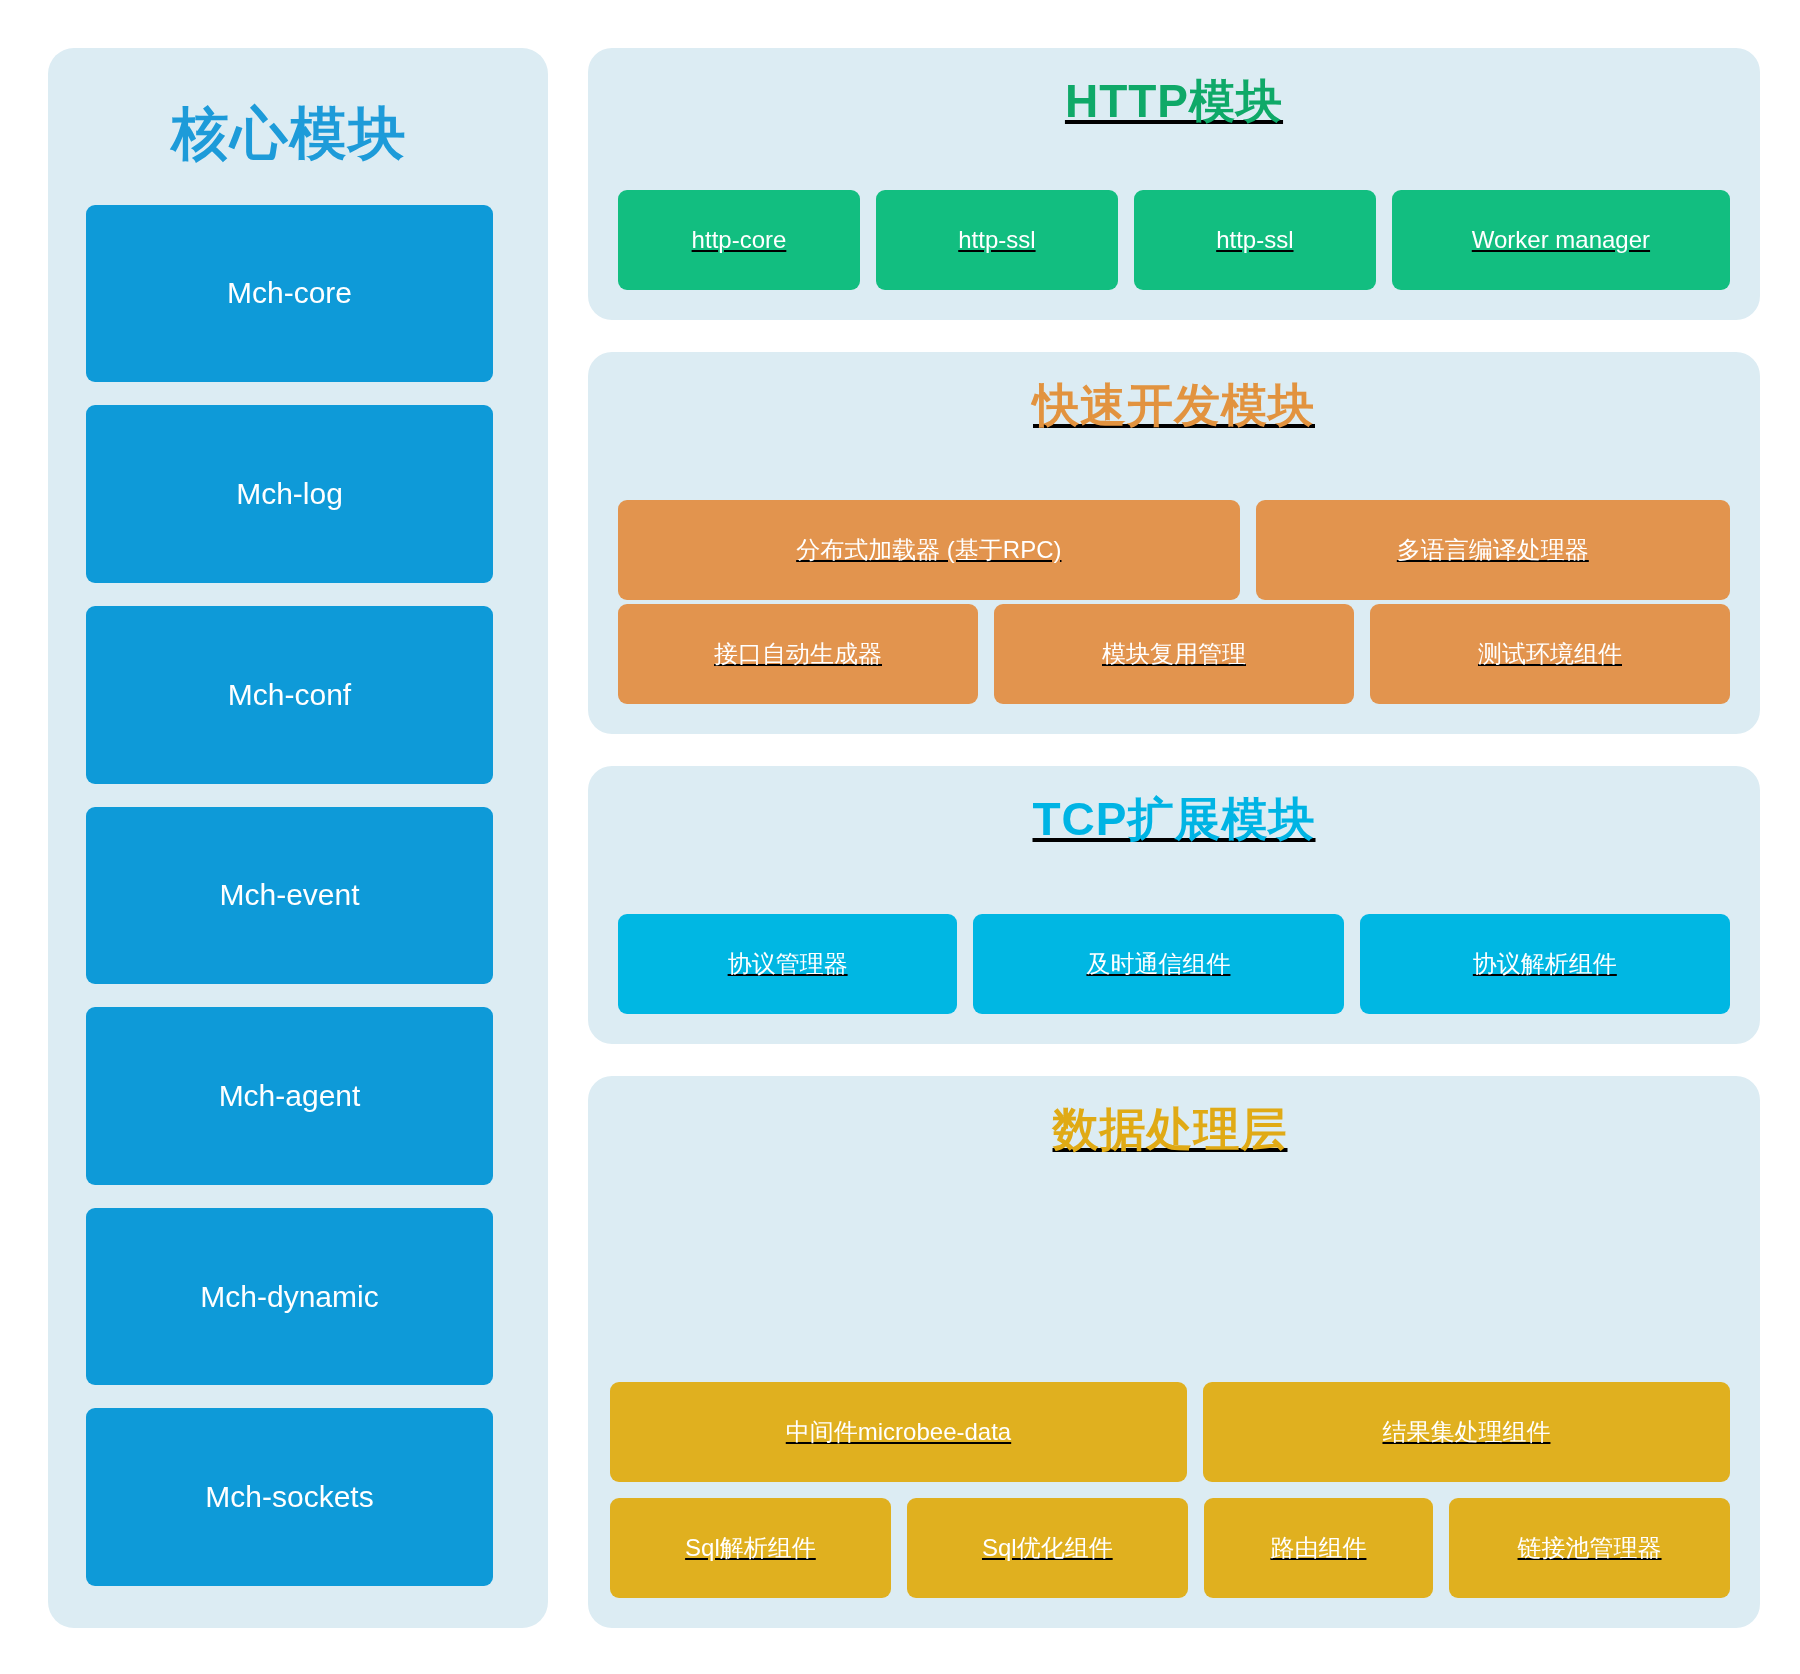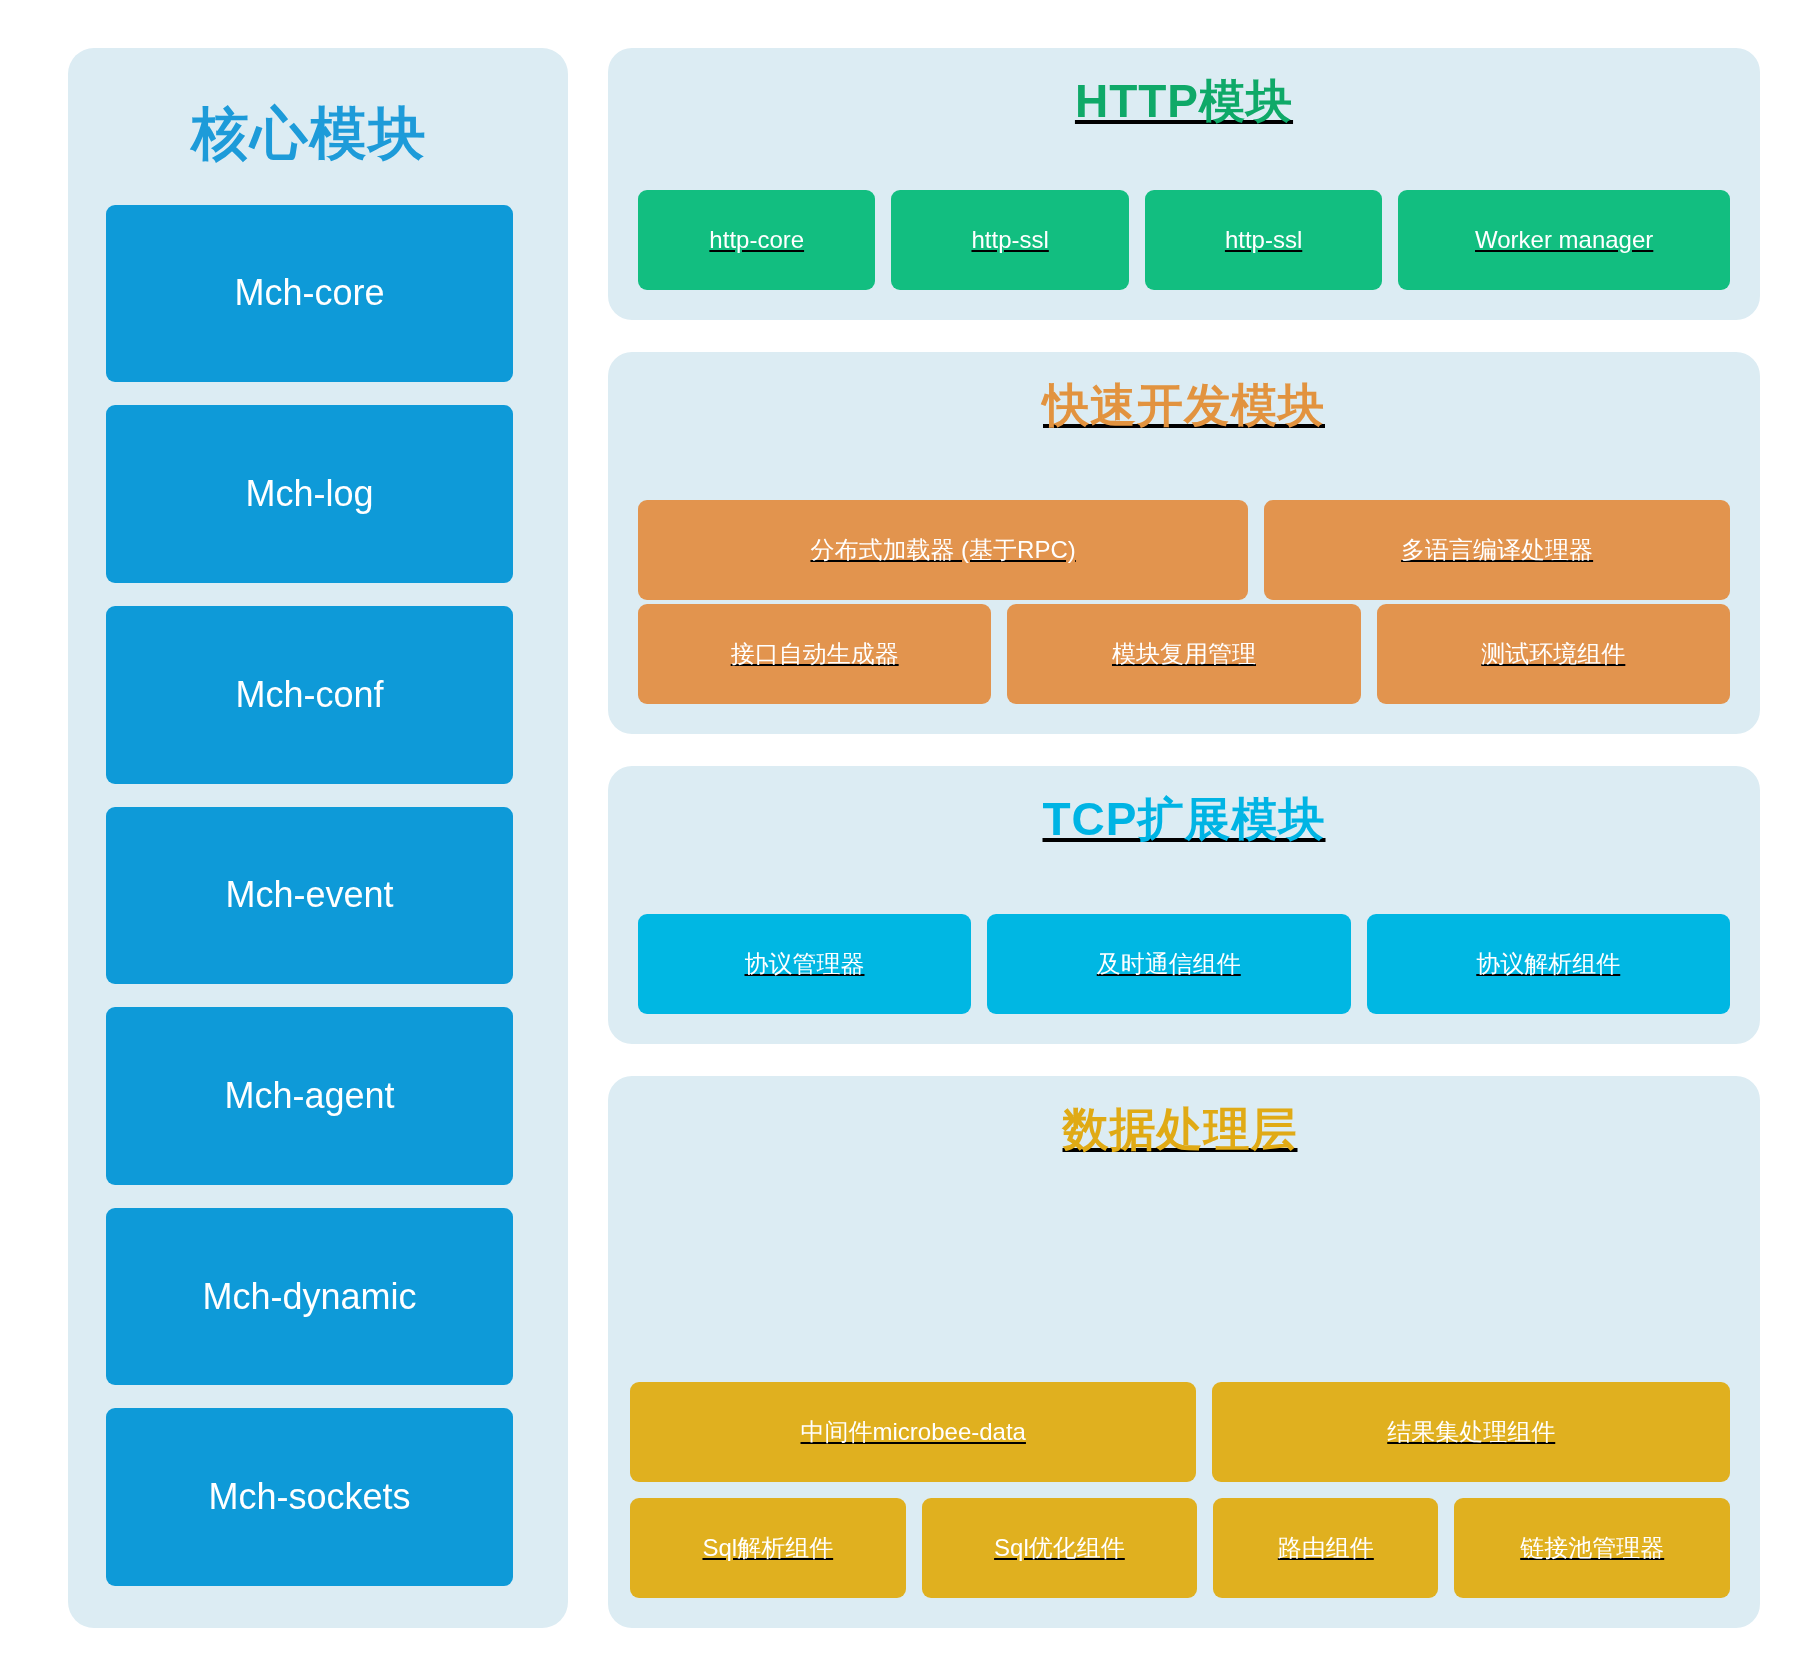--- a/index.html
+++ b/index.html
@@ -22,21 +22,20 @@
 
   
   .core-panel {
     width: 500px;
     flex: 0 0 500px;
     background: #dcecf3;
     border-radius: 26px;
     padding: 54px 55px 42px 38px;
     display: flex;
     flex-direction: column;
-    margin-left: 20px;
   }
 
   .core-title {
     color: #1d9bd9;
     font-size: 57px;
     font-weight: bold;
     text-align: center;
     letter-spacing: 2px;
     margin-bottom: 40px;
     line-height: 1.1;
@@ -46,21 +45,21 @@
     display: flex;
     flex-direction: column;
     gap: 23px;
     flex: 1;
   }
 
   .core-item {
     background: #0e9ad8;
     border-radius: 9px;
     color: #ffffff;
-    font-size: 36px;
+    font-size: 30px;
     display: flex;
     align-items: center;
     justify-content: center;
     flex: 1;
     min-height: 130px;
   }
 
   
   .right-column {
     flex: 1;

